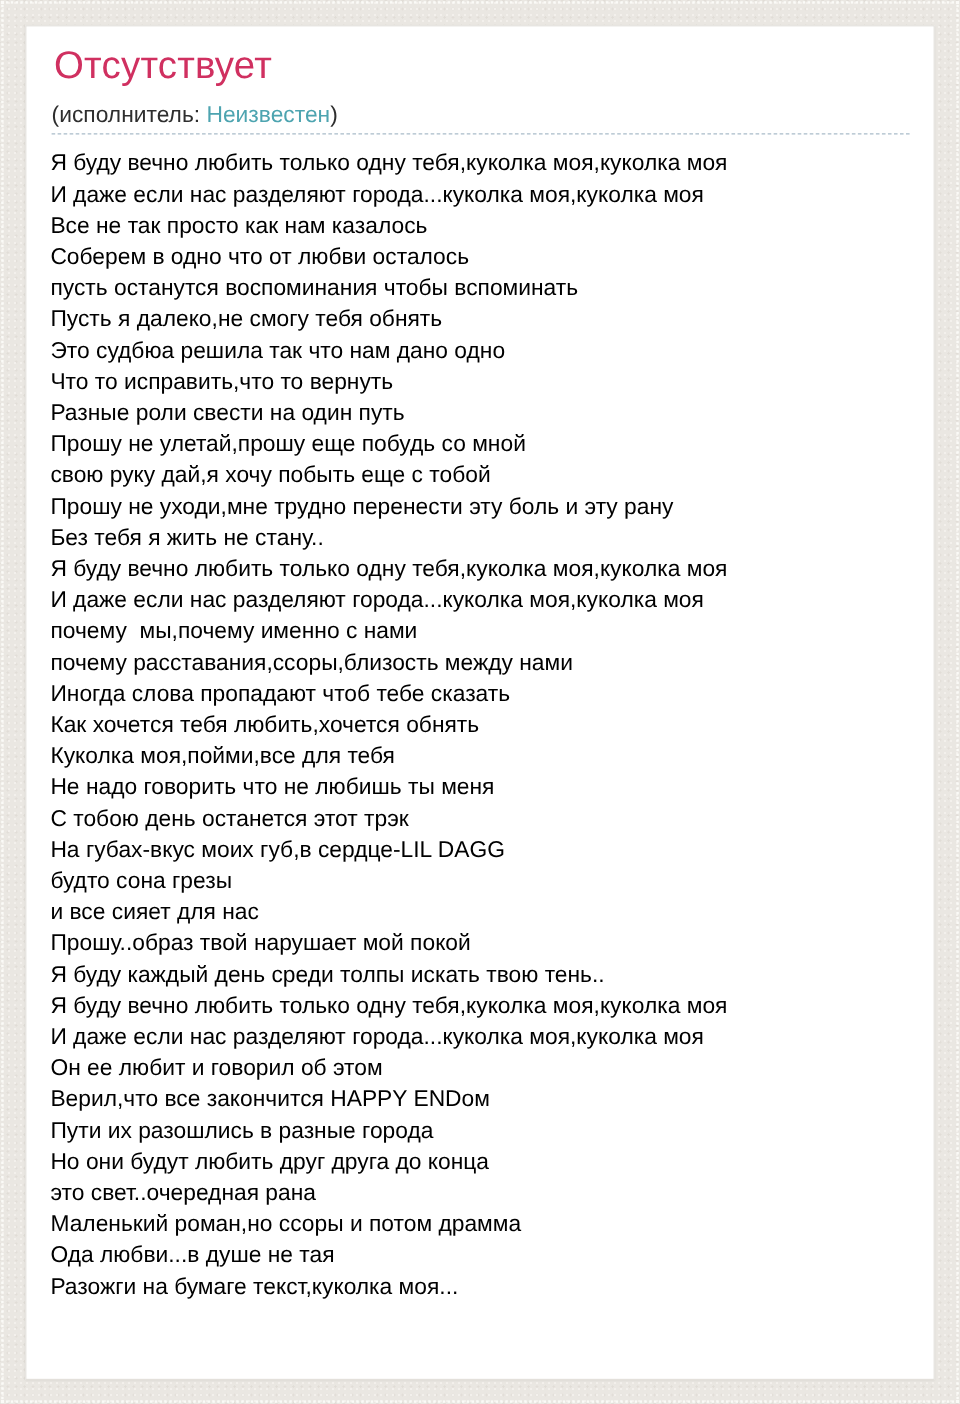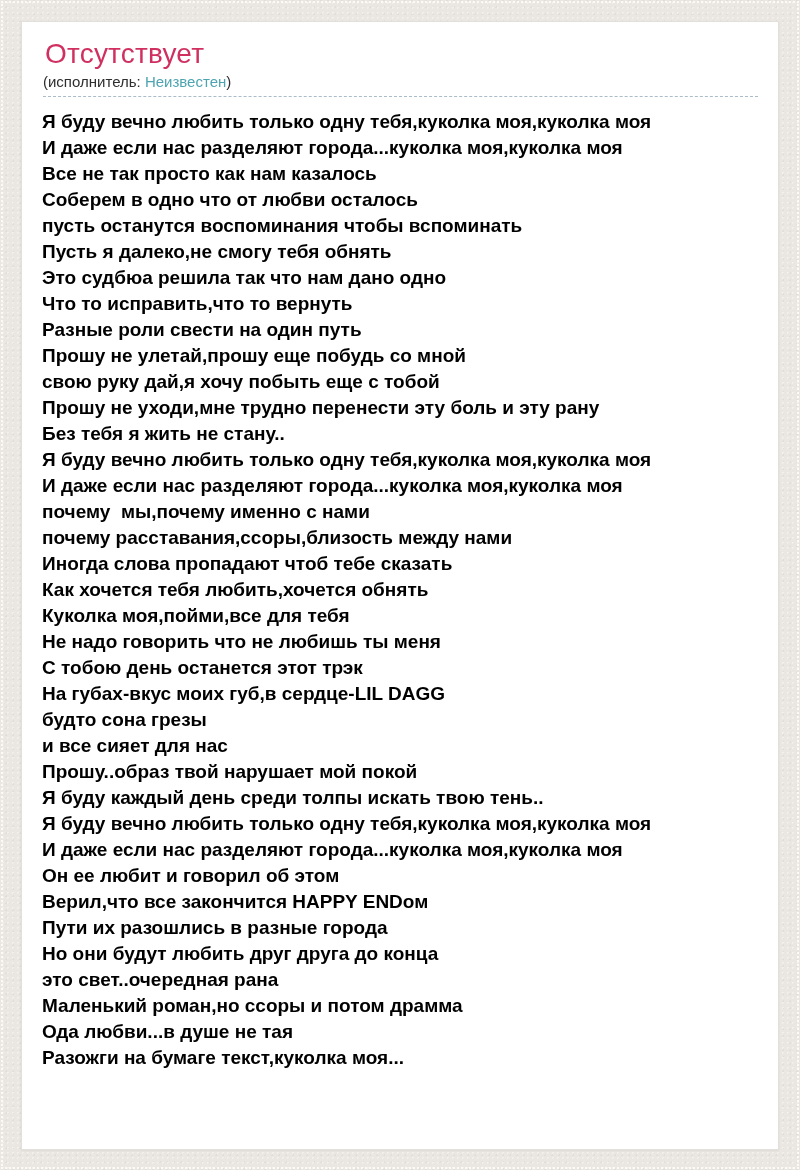--- a/index.html
+++ b/index.html
@@ -28,45 +28,44 @@
     position: absolute;
     left: 21px; top: 21px;
     width: 758px; height: 1129px;
     background: #ffffff;
     border: 1px solid #e3e0db;
     box-shadow: 0 1px 2px rgba(0,0,0,0.05);
     padding: 0 20px;
   }
   h1.page-title {
     margin: 17px 0 0 3px;
-    font-size: 28px;
+    font-size: 32px;
     line-height: 30px;
     font-weight: normal;
     color: var(--title-color, #d03060);
     letter-spacing: 0.2px;
   }
   .artist-line {
-    margin: 3px 0 0 1px;
-    font-size: 15px;
+    margin: 18px 0 0 1px;
+    font-size: 19px;
     line-height: 20px;
     color: #2e2e2e;
     padding-bottom: 4px;
     border-bottom: 1px dashed var(--rule-color, #a9bcc9);
   }
   .artist-link {
     color: var(--link-color, #4da4b0);
     text-decoration: none;
     cursor: pointer;
   }
   .lyrics {
     margin-top: 12px;
     font-size: 19px;
     line-height: 26px;
     color: #000000;
-    font-weight: bold;
   }
   .lyric-line {
     white-space: pre-wrap;
   }
 </style>
 </head>
 <body>
 
 <div class="page-border"></div>
 

